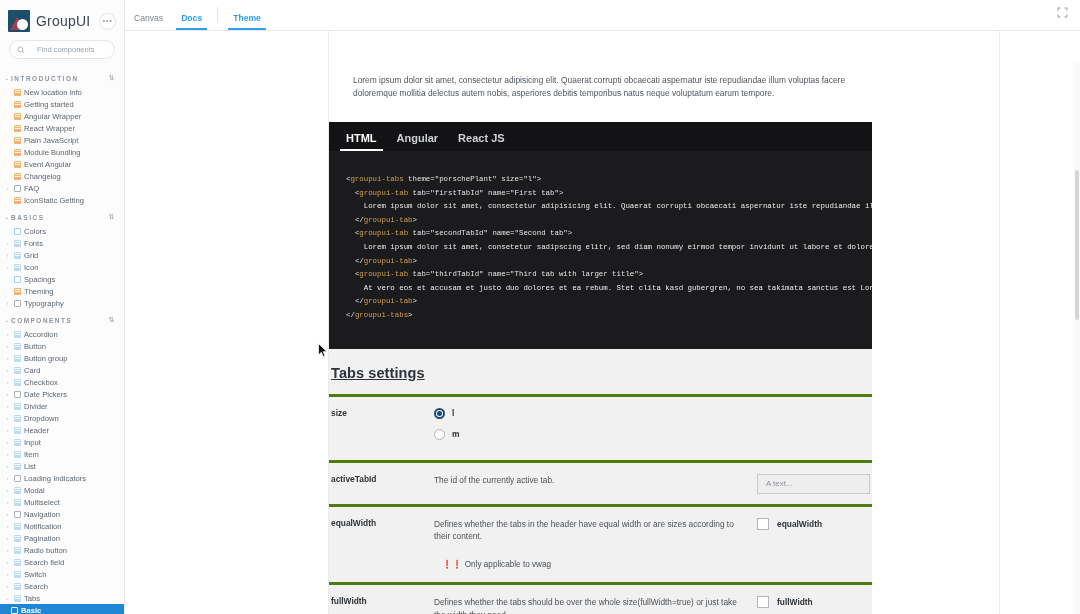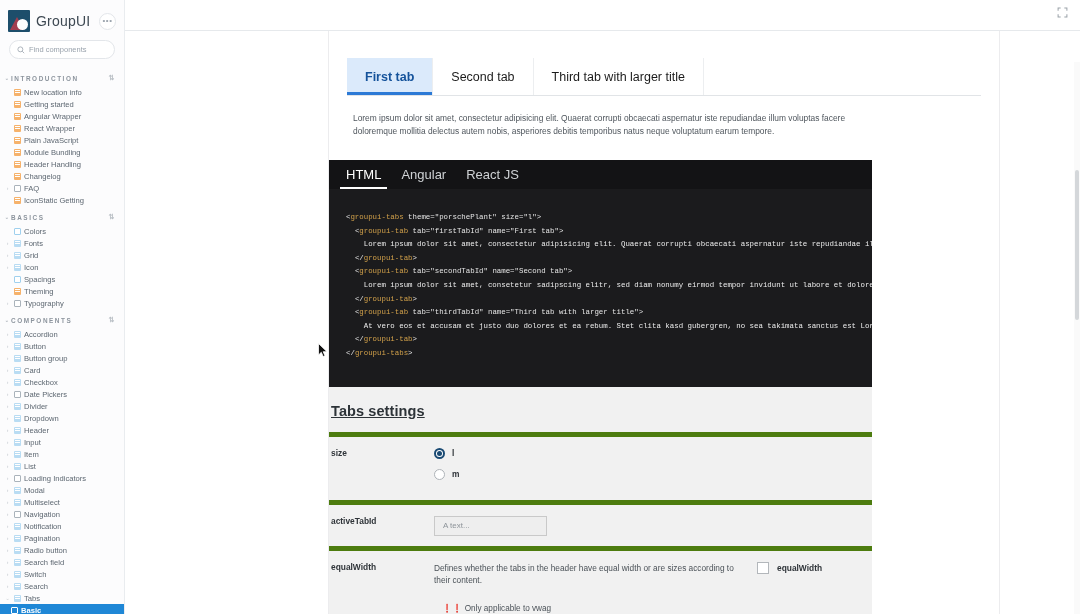--- a/index.html
+++ b/index.html
@@ -47,21 +47,21 @@
   }
   .dots-btn {
     margin-left: auto; width: 17px; height: 17px; border-radius: 50%;
     border: 1px solid #e3e6ea; background: #fff;
     display: flex; align-items: center; justify-content: center;
     font-size: 8px; color: #9aa3ad; line-height: 1; letter-spacing: .5px;
   }
   .search-wrap { padding: 2px 9px 8px 9px; }
   .search-box {
     height: 19px; border: 1px solid #e3e6ea; border-radius: 10px;
-    background: #fff; display: flex; align-items: center; gap: 4px;
+    background: #fff; display: flex; align-items: center; gap: 12px;
     padding: 0 7px;
   }
   .search-box svg { flex: 0 0 8px; }
   .search-ph { font-size: 7.5px; color: #9aa3ad; }
 
   .sb-scroll { flex: 1; overflow: hidden; padding-bottom: 2px; }
   .sb-group-hd {
     display: flex; align-items: center;
     padding: 7px 8px 4px 4px;
     font-size: 6.4px; letter-spacing: 1.55px; color: #8c949d;
@@ -164,23 +164,23 @@
   
   .code-panel {
     margin: 0 0 0 0; background: #1b1b1d; color: #e4e4e4;
     width: 543px; position: relative; overflow: hidden;
   }
   .code-tabs {
     display: flex; align-items: flex-end; height: 29px;
     background: #131315; padding-left: 7px;
   }
   .code-tab {
-    font-size: 13px; color: #cfd2d5; padding: 0 10px 7px 10px;
+    font-size: 11px; color: #cfd2d5; padding: 0 10px 7px 10px;
     position: relative; height: 29px; display: flex; align-items: flex-end;
-    font-weight: 400;
+    font-weight: 700;
   }
   .code-tab.active { color: #ffffff; }
   .code-tab.active::after {
     content:""; position:absolute; left: 4px; right: 4px; bottom: 0;
     height: 2px; background: #ffffff;
   }
   .code-body {
     font-family: "Liberation Mono", monospace;
     font-size: 7.4px; line-height: 13.6px; padding: 22px 0 26px 17px;
     white-space: pre; overflow: hidden;
@@ -193,21 +193,21 @@
   .settings {
     background: #f1f1f1; padding: 16px 0 0 0; width: 543px;
     min-height: 198px;
   }
   .settings-h {
     font-size: 14.5px; color: #2d3338; font-weight: 700;
     padding: 0 0 13px 2px; letter-spacing: .1px; text-decoration: underline;
   }
   .srow {
     display: flex; align-items: flex-start;
-    border-top: 5px solid #4d7c0f;
+    border-top: 3px solid #4d7c0f;
     padding: 11px 0 10px 0; min-height: 38px;
   }
   .s-name {
     width: 105px; flex: 0 0 105px; font-size: 8.4px; color: #2f3439;
     font-weight: 700; padding-left: 2px;
   }
   .s-desc {
     flex: 1; font-size: 8.3px; color: #4b5258; line-height: 1.55;
     padding-right: 16px; max-width: 325px;
   }
@@ -315,21 +315,21 @@
           <span>Plain JavaScript</span>
         </div>
         <div class="sb-item">
           <span class="tw"></span>
           <span class="ic doc-o"></span>
           <span>Module Bundling</span>
         </div>
         <div class="sb-item">
           <span class="tw"></span>
           <span class="ic doc-o"></span>
-          <span>Header Handling</span>
+          <span>Event Angular</span>
         </div>
         <div class="sb-item">
           <span class="tw"></span>
           <span class="ic doc-o"></span>
           <span>Changelog</span>
         </div>
         <div class="sb-item">
           <span class="tw">›</span>
           <span class="ic folder"></span>
           <span>FAQ</span>
@@ -502,41 +502,42 @@
         <div class="sb-item sel">
           <span class="ic page-hollow"></span>
           <span>Basic</span>
         </div>
       </div>
   </aside>
 
   <div class="main">
 
     <div class="topbar">
+      <div class="tb-tabs" id="tbtabs">
+          <div class="tb-tab">Canvas</div>
+          <div class="tb-tab active">Docs</div>
+          <div class="tb-sep"></div>
+          <div class="tb-tab active">Theme</div>
+        </div>
       <div class="tb-right">
         <svg width="11" height="11" viewBox="0 0 12 12">
           <g fill="none" stroke="#9aa1a8" stroke-width="1.1">
             <path d="M1.2 4V1.2H4"></path>
               <path d="M8 1.2h2.8V4"></path>
             <path d="M10.8 8v2.8H8"></path>
               <path d="M4 10.8H1.2V8"></path>
           </g>
         </svg>
       </div>
     </div>
 
     <div class="content">
       <div class="canvas-col">
 
         <div class="demo-card">
-          <div class="demo-tabs" id="demotabs">
-              <div class="demo-tab active">First tab</div>
-              <div class="demo-tab">Second tab</div>
-              <div class="demo-tab">Third tab with larger title</div>
-            </div>
           <div class="demo-body">Lorem ipsum dolor sit amet, consectetur adipisicing elit. Quaerat corrupti obcaecati aspernatur iste repudiandae illum voluptas facere doloremque mollitia delectus autem nobis, asperiores debitis temporibus natus neque voluptatum earum tempore.</div>
         </div>
 
         <div class="code-panel">
           <div class="code-tabs" id="codetabs">
               <div class="code-tab active">HTML</div>
               <div class="code-tab">Angular</div>
               <div class="code-tab">React JS</div>
             </div>
           <div class="code-body" id="codebody"><span class="pk">&lt;</span><span class="tg">groupui-tabs</span> theme="porschePlant" size="l"<span class="pk">&gt;</span>
@@ -563,20 +564,21 @@
                     <span class="radio-lab">l</span>
                   </div>
                   <div class="radio-line">
                     <span class="radio"></span>
                     <span class="radio-lab">m</span>
                   </div>
                 </div>
               </div>
               <div class="srow">
                 <div class="s-name">activeTabId</div>
+                <div class="s-desc"><span>The id of the currently active tab.</span></div>
                 <div class="s-ctl">
                   <div class="txtinput">
                     <span>A text...</span>
                   </div>
                 </div>
               </div>
               <div class="srow">
                 <div class="s-name">equalWidth</div>
                 <div class="s-desc"><span>Defines whether the tabs in the header have equal width or are sizes according to their content.</span><div class="s-warn"><span>❗❗</span> <span class="wtxt">Only applicable to vwag</span></div></div>
                 <div class="s-ctl">

